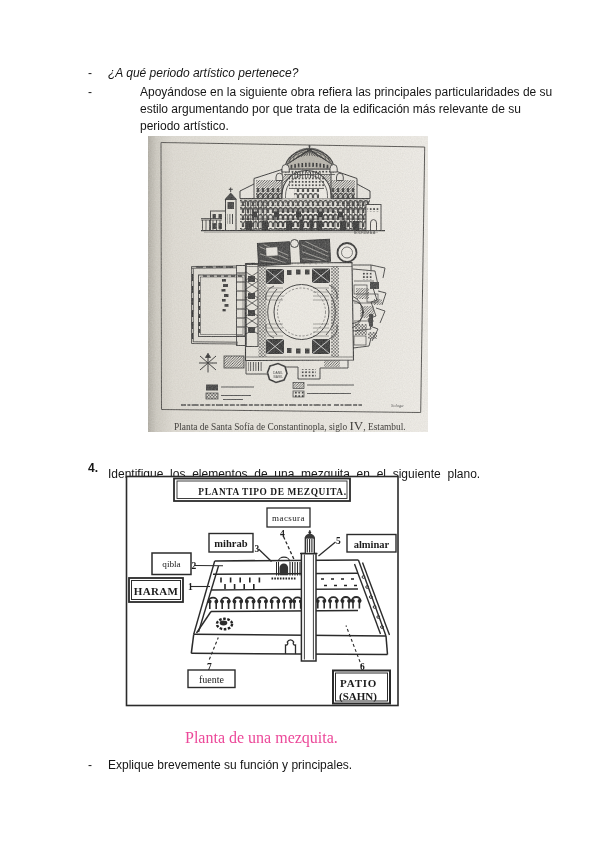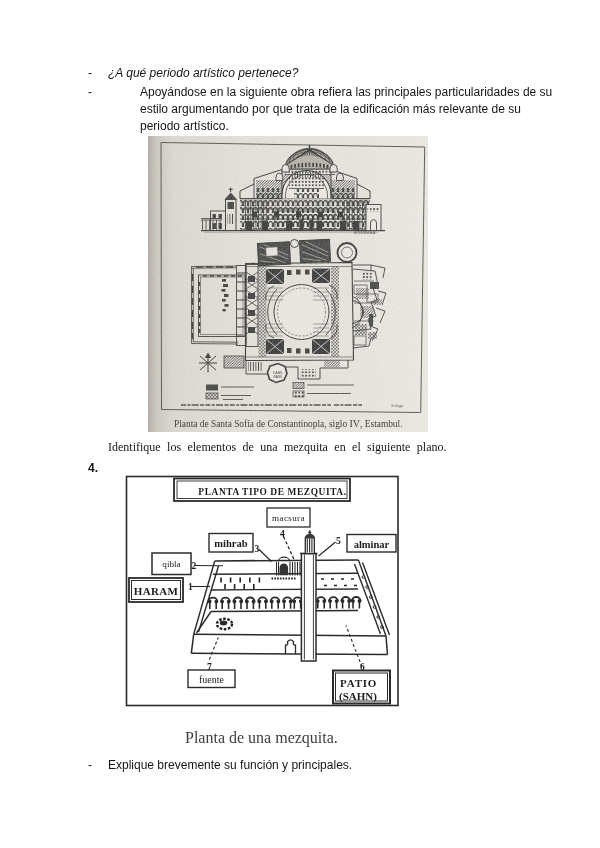--- a/index.html
+++ b/index.html
@@ -349,24 +349,24 @@
     <path d="M33 269 h150 M186 269 h28" stroke-dasharray="5 1.4 3 1.2 7 1.5 4 1.3"></path>
   </g>
   <text x="243" y="271" font-family="Liberation Serif" font-size="4.5" font-style="italic" fill="#333">Sologa</text>
   </g>
 
   <rect x="0" y="0" width="280" height="296" filter="url(#grain)" opacity="0.3"></rect>
   <rect x="0" y="0" width="280" height="296" filter="url(#grainW)" opacity="0.25"></rect>
 </svg>
 </div>
 
-<div class="abs" style="left:174px;top:418px;font-family:'Liberation Serif',serif;font-size:9.4px;color:#44423f;">Planta de Santa Sofía de Constantinopla, siglo <span style="font-size:10px;">IV</span>, Estambul.</div>
+<div class="abs" style="left:174px;top:418px;font-family:'Liberation Serif',serif;font-size:9.4px;color:#44423f;">Planta de Santa Sofía de Constantinopla, siglo <span style="font-size:13px;">IV</span>, Estambul.</div>
 
 <div class="abs txt" style="left:88px;top:460px;font-weight:bold;">4.</div>
-<div class="abs txt" style="left:108px;top:439px;word-spacing:3.4px;font-family:Liberation Serif, serif;">Identifique los elementos de una mezquita en el siguiente plano.</div>
+<div class="abs txt" style="left:108px;top:466px;word-spacing:3.4px;">Identifique los elementos de una mezquita en el siguiente plano.</div>
 
 <div class="abs" id="mezquita" style="left:125px;top:474px;width:276px;height:234px;">
 <svg width="276" height="234" viewBox="0 0 276 234">
   <style>
     .ln{stroke:#2b2b2b;fill:none;}
     .bx{fill:#fff;stroke:#2b2b2b;}
     .st{font-family:"Liberation Serif",serif;fill:#1c1c1c;}
   </style>
 
   <rect x="1.5" y="2.5" width="271.5" height="229" fill="#fff" stroke="#2b2b2b" stroke-width="1.6"></rect>
@@ -522,16 +522,16 @@
 
   <g>
     <rect class="bx" x="208" y="196.5" width="57" height="33" stroke-width="2"></rect>
     <rect class="bx" x="210.5" y="199" width="52" height="28" stroke-width="1"></rect>
     <text class="st" x="215" y="212.5" font-size="11" font-weight="bold" letter-spacing="0.8">PATIO</text>
     <text class="st" x="214" y="226" font-size="11" font-weight="bold">(SAHN)</text>
   </g>
 </svg>
 </div>
 
-<div class="abs" style="left:185px;top:729px;font-family:'Liberation Serif',serif;font-size:16px;color:#404040;">Planta de una mezquita.</div>
+<div class="abs" style="left:185px;top:729px;font-family:'Liberation Serif',serif;font-size:16px;color:#ec4899;">Planta de una mezquita.</div>
 
 <div class="abs txt" style="left:88px;top:757px;">-</div>
 <div class="abs txt" style="left:108px;top:757px;">Explique brevemente su función y principales.</div>
 
 </body></html>

